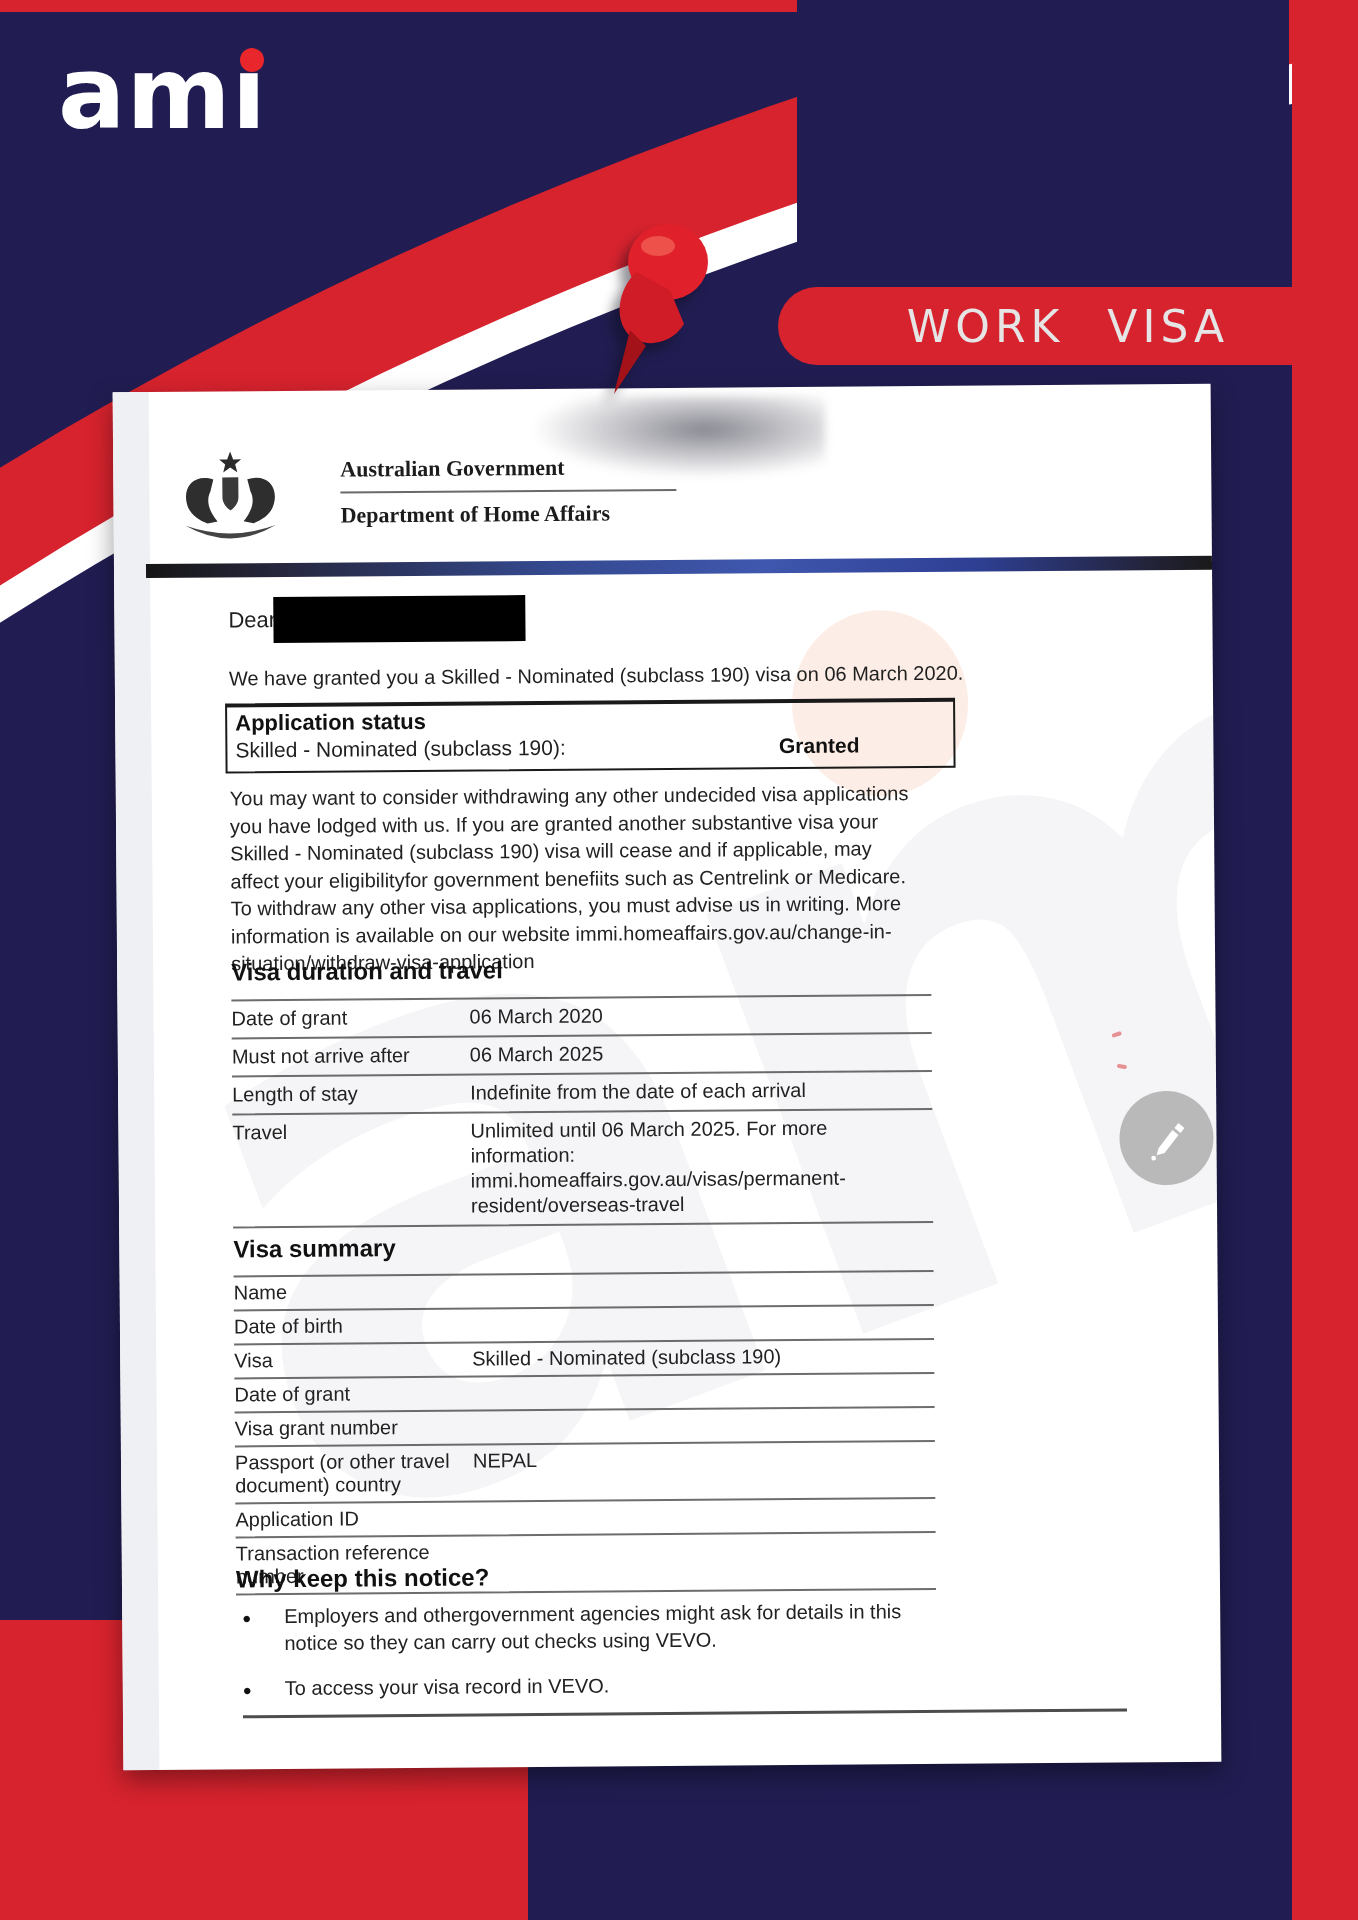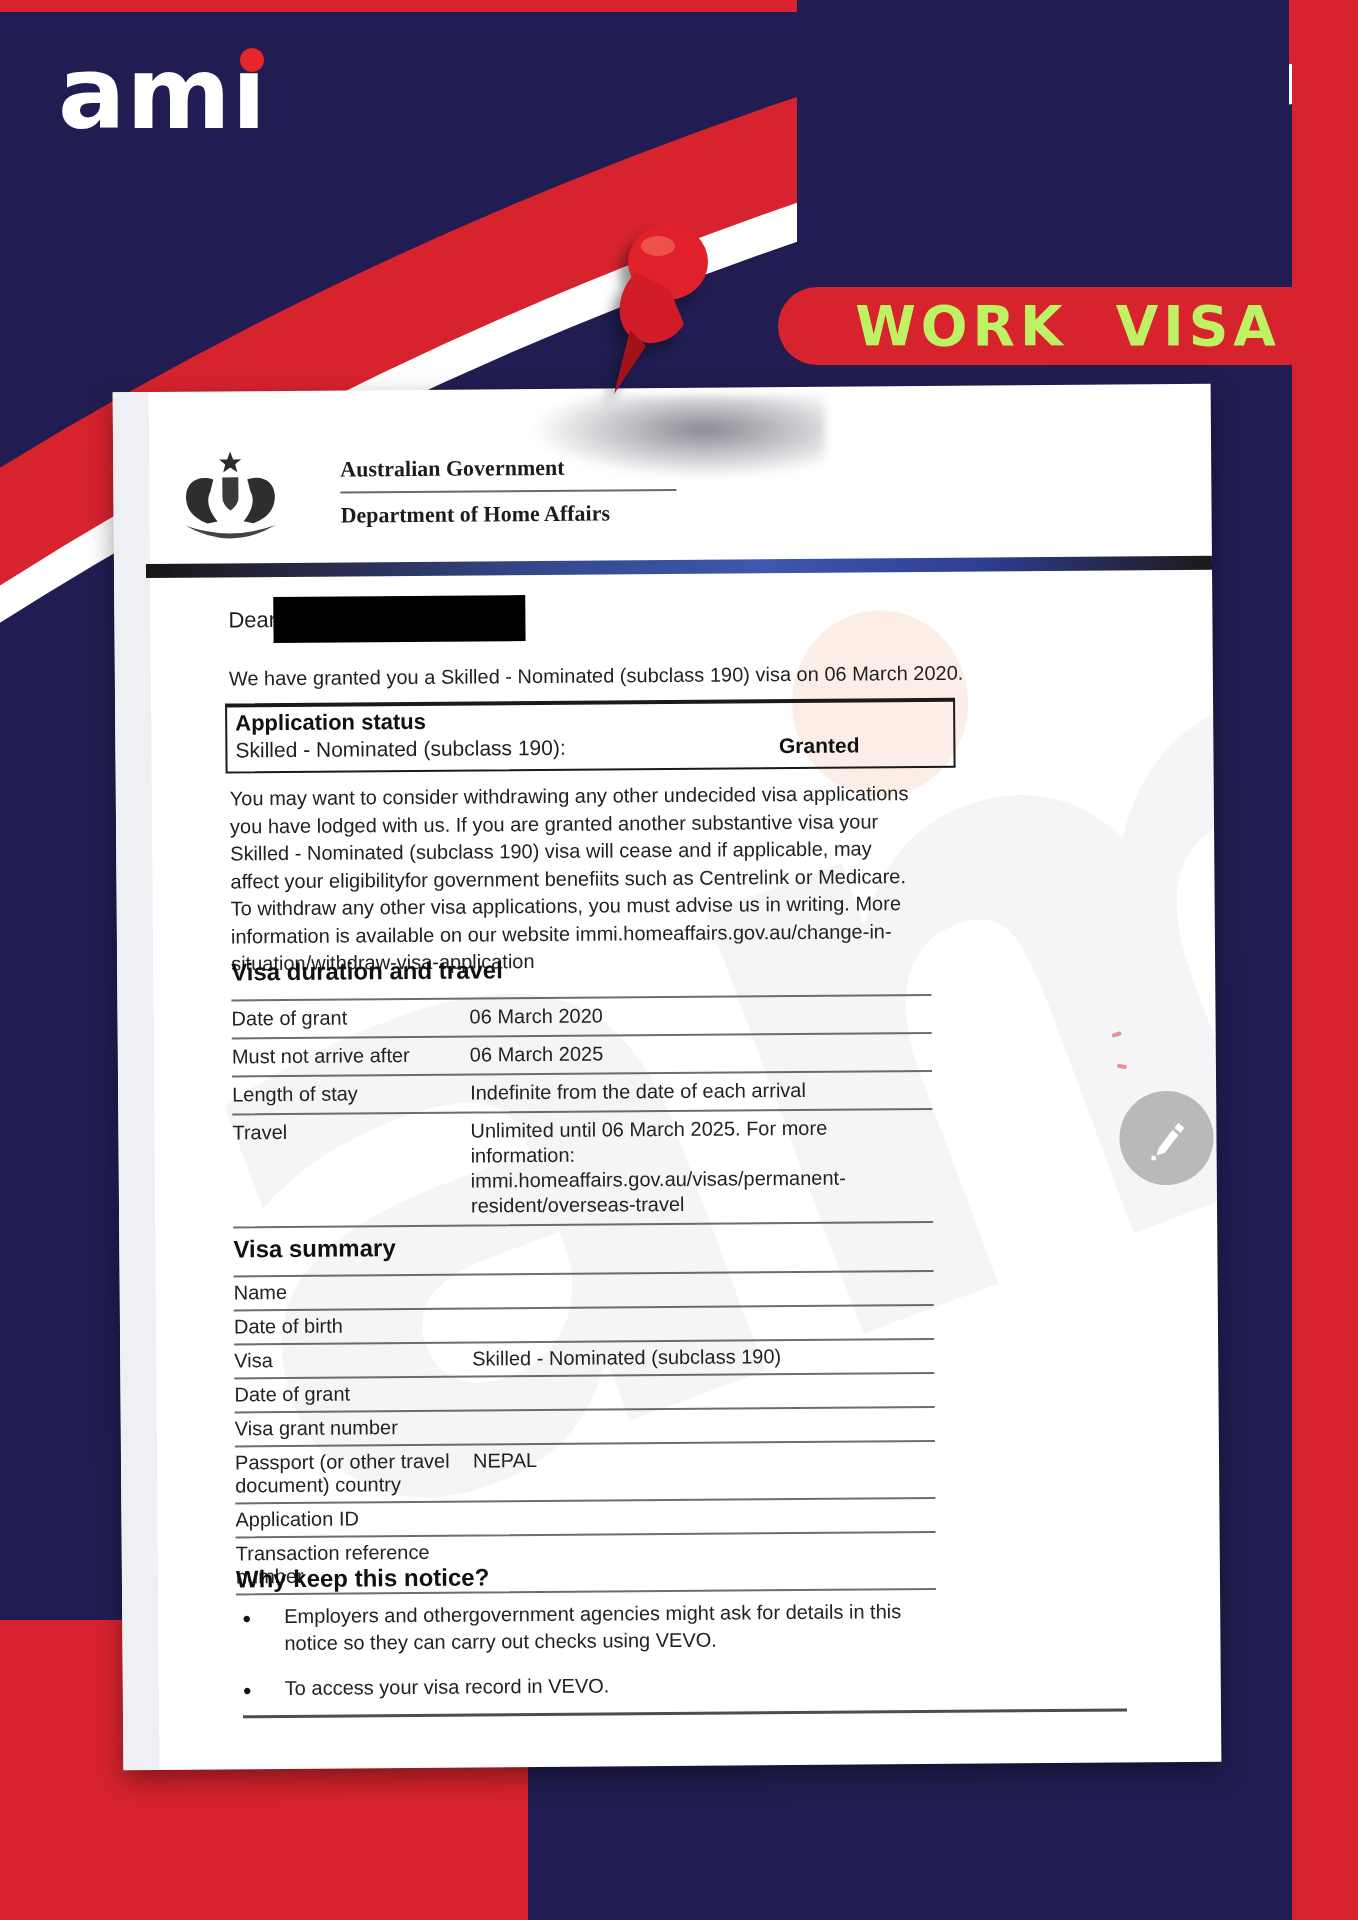--- a/index.html
+++ b/index.html
@@ -5,21 +5,21 @@
   html,body{margin:0;padding:0;background:#15122e;}
   body{font-family:"Liberation Sans", sans-serif;}
   .canvas{position:relative;width:1358px;height:1920px;background:#211d52;overflow:hidden;}
 
   
   .bg-svg{position:absolute;left:0;top:0;z-index:1;}
   .right-strip{position:absolute;right:0;top:0;width:66px;height:1920px;background:#d7232e;z-index:2;}
   .bottom-red{position:absolute;left:0;top:1620px;width:528px;height:300px;background:#d7232e;z-index:2;}
   .banner-pill{position:absolute;left:778px;top:287px;width:580px;height:78px;background:#d7232e;
     border-radius:39px 0 0 39px;z-index:3;display:flex;align-items:center;justify-content:center;}
-  .banner-pill span{color:#bef264;font-family:"DejaVu Sans",sans-serif;font-weight:bold;font-size:55px;
+  .banner-pill span{color:#e5e5e5;font-family:"DejaVu Sans",sans-serif;font-weight:normal;font-size:44px;
     letter-spacing:5px;word-spacing:24px;}
   .navy-block{position:absolute;left:797px;top:0;width:492px;height:287px;background:#211d52;
     border-bottom-left-radius:46px;z-index:4;}
 
   
   .logo{position:absolute;left:58px;top:44px;z-index:5;color:#fff;
     font-family:"DejaVu Sans",sans-serif;font-weight:bold;font-size:100px;line-height:1;letter-spacing:1px;}
   .logo-dot{position:absolute;right:3px;top:4px;width:24px;height:24px;border-radius:50%;background:#e8262b;}
 
   

